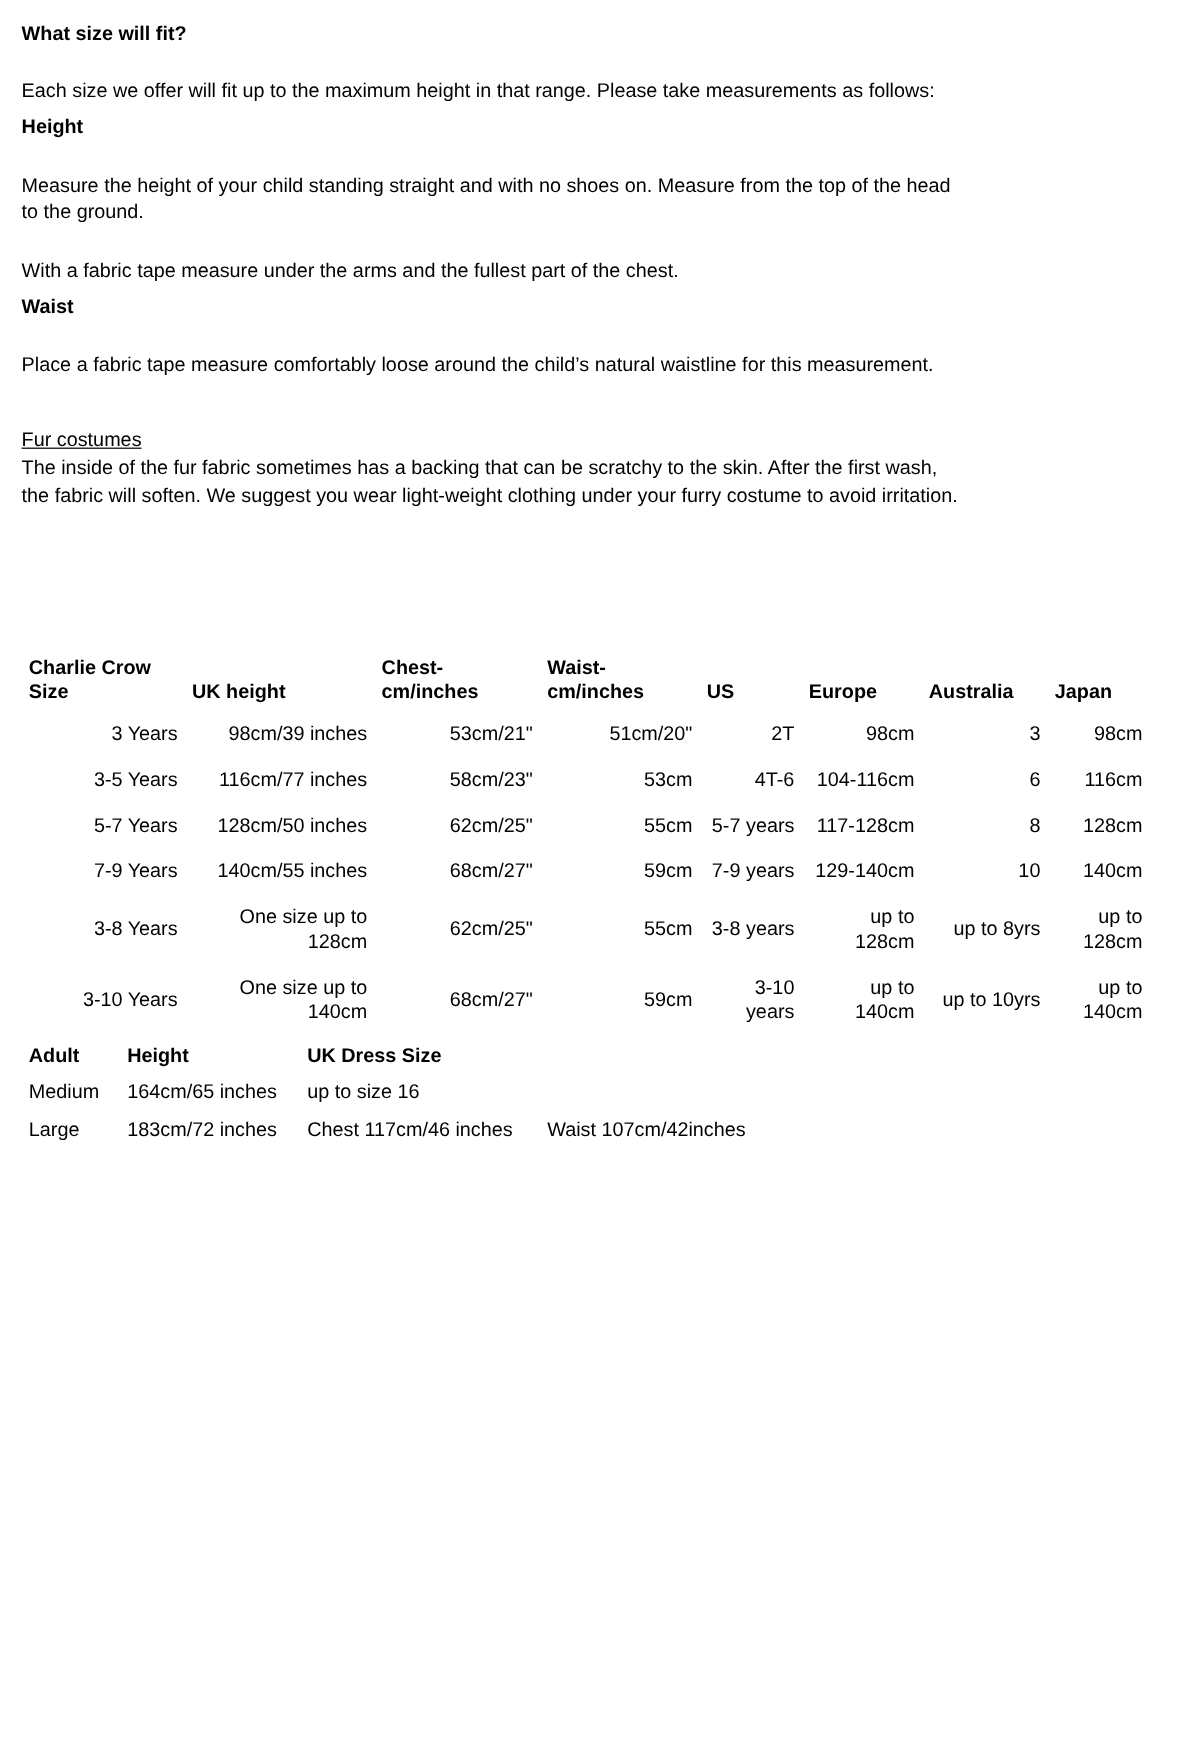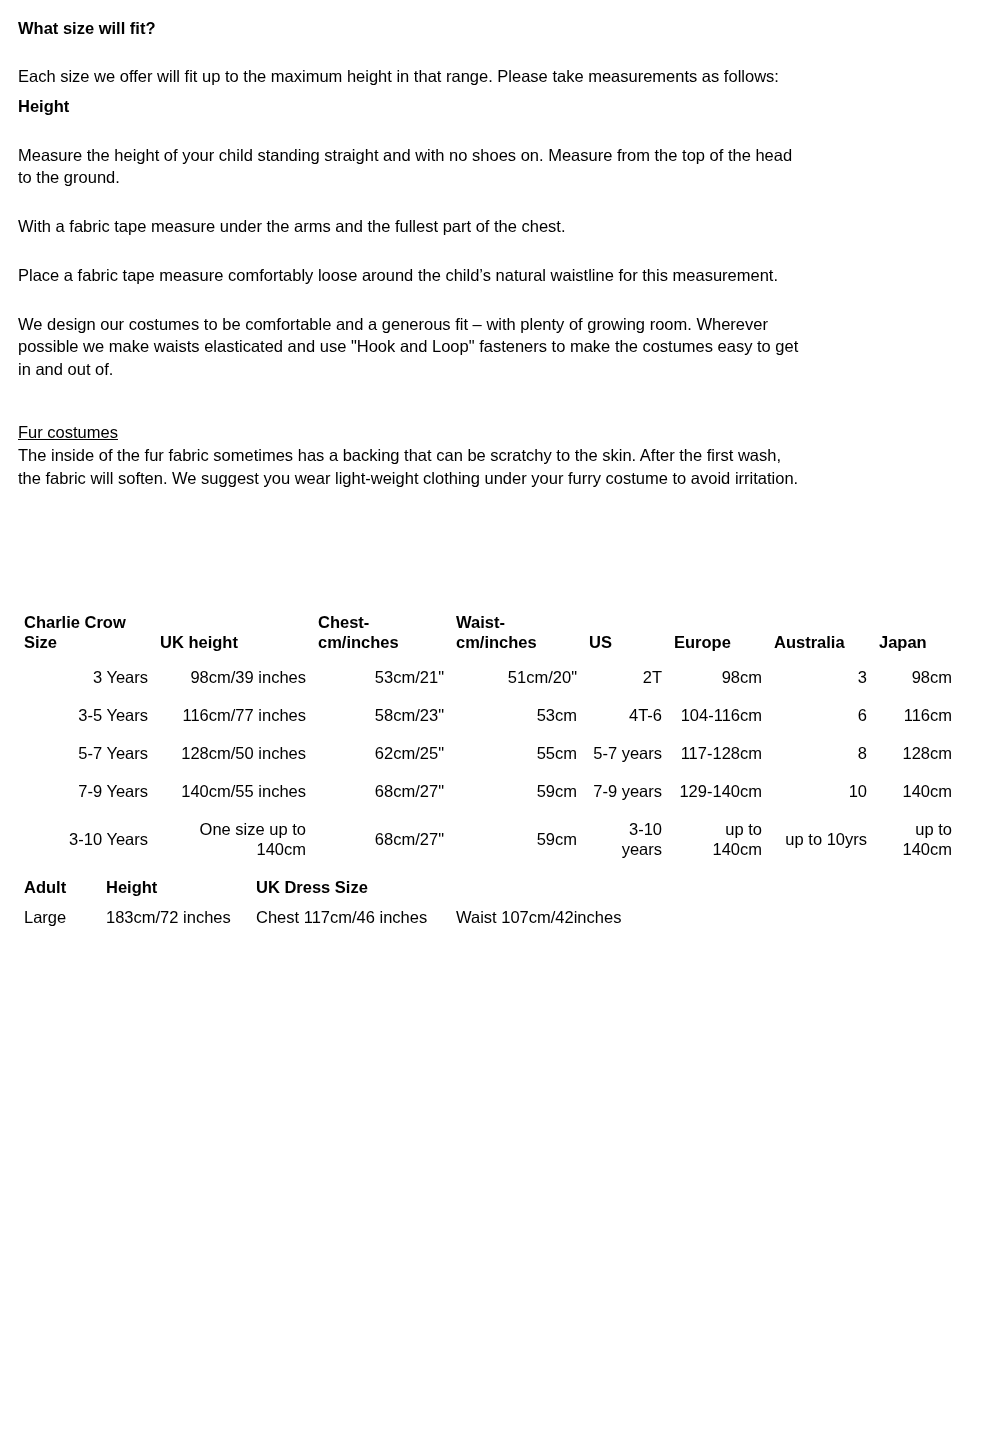--- a/index.html
+++ b/index.html
@@ -109,23 +109,23 @@
 
   <h2 class="section-head">What size will fit?</h2>
 
   <p class="body-text">Each size we offer will fit up to the maximum height in that range. Please take measurements as follows:</p>
 
   <h2 class="section-head heading-spaced">Height</h2>
   <p class="body-text">Measure the height of your child standing straight and with no shoes on. Measure from the top of the head to the ground.</p>
 
   <p class="body-text">With a fabric tape measure under the arms and the fullest part of the chest.</p>
 
+  <h2 class="section-head heading-spaced">Waist</h2>
   <p class="body-text">Place a fabric tape measure comfortably loose around the child’s natural waistline for this measurement.</p>
 
-  <p class="body-text heading-spaced">We design our costumes to be comfortable and a generous fit – with plenty of growing room. Wherever possible we make waists elasticated and use "Hook and Loop" fasteners to make the costumes easy to get in and out of.</p>
 
 
   <div>
     <span class="fur-head">Fur costumes</span>
     <p class="fur-body">The inside of the fur fabric sometimes has a backing that can be scratchy to the skin. After the first wash, the fabric will soften. We suggest you wear light-weight clothing under your furry costume to avoid irritation.</p>
   </div>
 
   <div class="table-wrap">
     <table class="size-table">
       <colgroup>
@@ -185,20 +185,30 @@
           <td>7-9 Years</td>
           <td>140cm/55 inches</td>
           <td>68cm/27"</td>
           <td>59cm</td>
           <td>7-9 years</td>
           <td>129-140cm</td>
           <td>10</td>
           <td>140cm</td>
         </tr>
         <tr>
+          <td>3-8 Years</td>
+          <td>One size up to 128cm</td>
+          <td>62cm/25"</td>
+          <td>55cm</td>
+          <td>3-8 years</td>
+          <td>up to 128cm</td>
+          <td>up to 8yrs</td>
+          <td>up to 128cm</td>
+        </tr>
+        <tr>
           <td>3-10 Years</td>
           <td>One size up to 140cm</td>
           <td>68cm/27"</td>
           <td>59cm</td>
           <td>3-10 years</td>
           <td>up to 140cm</td>
           <td>up to 10yrs</td>
           <td>up to 140cm</td>
         </tr>
       </tbody>
@@ -214,20 +224,26 @@
       <thead>
         <tr>
           <th>Adult</th>
           <th>Height</th>
           <th>UK Dress Size</th>
           <th></th>
         </tr>
       </thead>
       <tbody>
         <tr>
+          <td>Medium</td>
+          <td>164cm/65 inches</td>
+          <td>up to size 16</td>
+          <td></td>
+        </tr>
+        <tr>
           <td>Large</td>
           <td>183cm/72 inches</td>
           <td>Chest 117cm/46 inches</td>
           <td>Waist 107cm/42inches</td>
         </tr>
       </tbody>
     </table>
   </div>
 
 </div>

